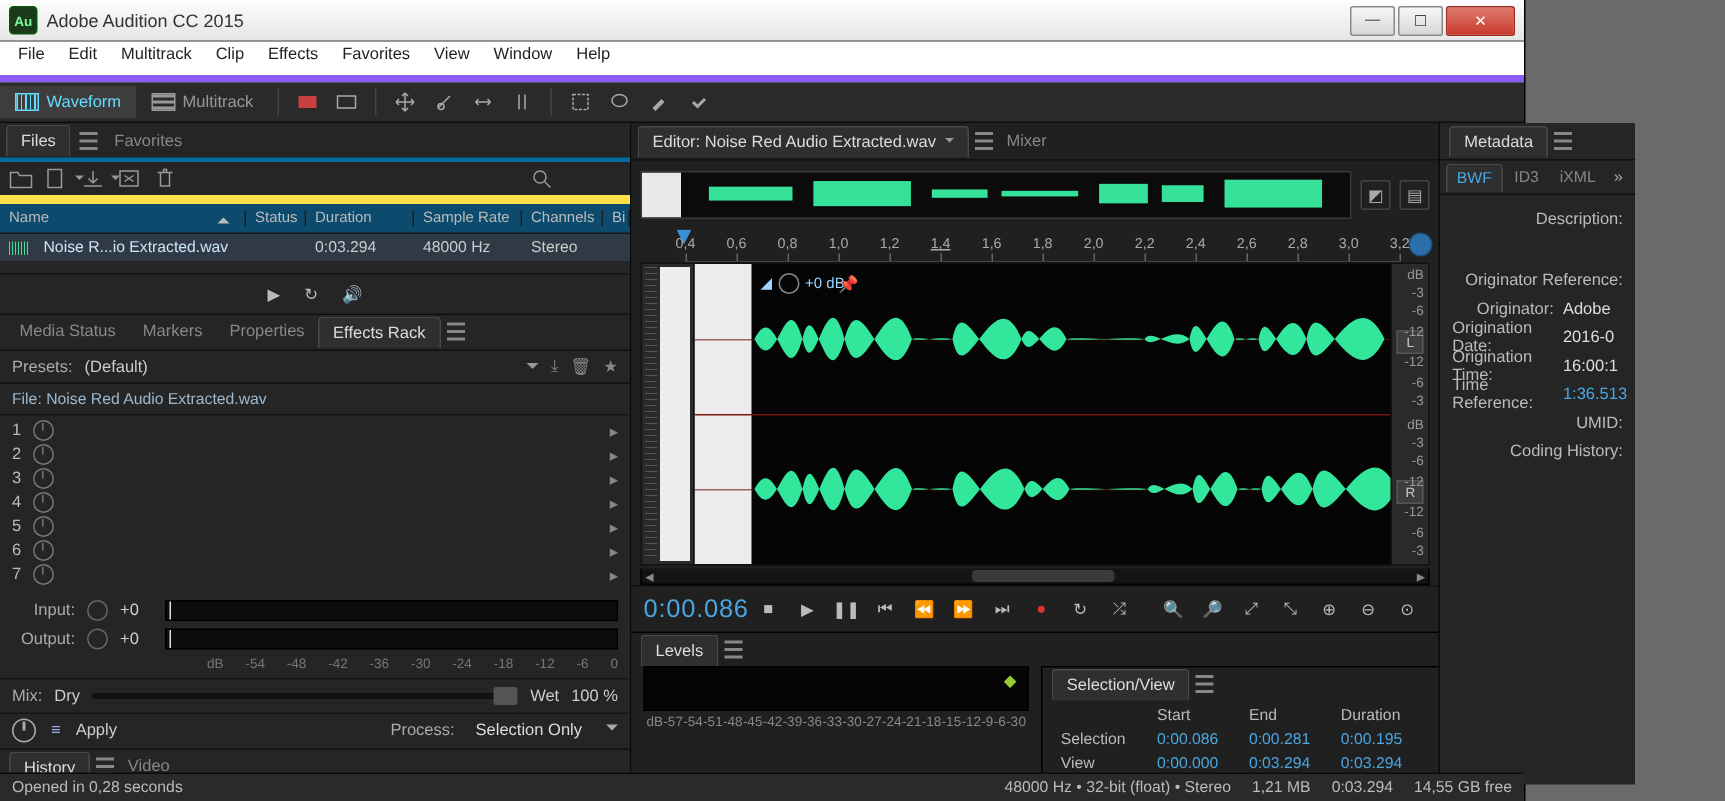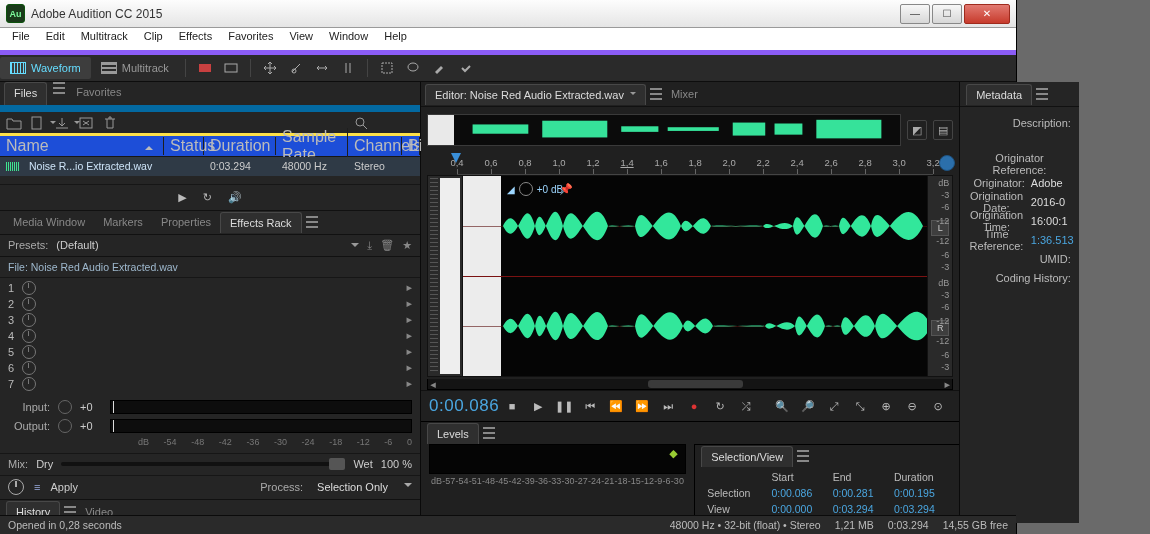--- a/index.html
+++ b/index.html
@@ -29,33 +29,33 @@
 .wkspace{color:#999;margin-right:8px}
 .wkspace-dd{background:#1b1b1b;border:1px solid #444;padding:2px 20px 2px 8px;color:#ccc;position:relative}
 .wkspace-dd::after{content:"";position:absolute;right:6px;top:7px;border:4px solid transparent;border-top-color:#aaa}
 .search-box{margin-left:14px;display:flex;align-items:center;color:#888}
 .search-box .sico{width:12px;height:12px;border:1.5px solid #888;border-radius:50%;position:relative;margin-right:6px}
 .search-box .sico::after{content:"";position:absolute;width:5px;height:1.5px;background:#888;right:-4px;bottom:-2px;transform:rotate(45deg)}
 
 .body{display:flex;height:calc(534px - 27px - 22px - 26px - 18px)}
 
 .left{width:424px;display:flex;flex-direction:column;border-right:1px solid #0a0a0a;background:#252525}
-.panel-tabs{display:flex;height:24px;border-bottom:7px solid #0369a1;padding:0 4px;gap:2px}
+.panel-tabs{display:flex;align-items:center;height:24px;border-bottom:3px solid #0369a1;padding:0 4px;gap:2px}
 .ptab{padding:4px 9px;color:#888}
 .ptab.active{color:#ddd;background:#2f2f2f;border:1px solid #484848;border-bottom:none;border-radius:3px 3px 0 0}
 .pmenu{width:12px;height:12px;margin-left:4px;display:flex;flex-direction:column;justify-content:space-between}
 .pmenu span{height:2px;background:#888;display:block}
 
 .files-tb{height:22px;display:flex;align-items:center;padding:0 6px;gap:8px}
 .files-tb .fi{width:16px;height:14px;color:#999}
 .files-tb .search{margin-left:auto;margin-right:44px}
 .sel-wrap{position:relative;display:inline-block}
 .sel-wrap::after{content:"";position:absolute;right:-10px;top:5px;border:3px solid transparent;border-top-color:#999}
 
-.files-head{display:flex;height:20px;align-items:center;background:#1d4ed8;border-top:3px solid #fde047;border-bottom:1px solid #171717;font-size:16px;color:#bbb}
+.files-head{display:flex;height:20px;align-items:center;background:#0c4a6e;border-top:6px solid #fde047;border-bottom:1px solid #171717;font-size:10px;color:#bbb}
 .files-head .col,.files-row .col{padding:0 6px;box-sizing:border-box}
 .c-name{width:164px;display:flex;align-items:center;gap:4px}
 .c-stat{width:40px}
 .c-dur{width:72px}
 .c-sr{width:72px}
 .c-ch{width:54px;border-right:none}
 .c-bi{width:18px}
 .files-head .col{border-right:1px solid #1e1e1e}
 .files-head .c-name{justify-content:space-between}
 .files-head .sort{border:4px solid transparent;border-bottom-color:#bbb;margin-right:4px}
@@ -145,21 +145,21 @@
 .lv-scale{display:flex;justify-content:space-between;padding:0 10px;color:#888;font-size:9px}
 .lv-ico{position:absolute;right:2px;top:2px;width:14px;height:14px;color:#9c3}
 
 .right{width:154px;background:#252525;border-left:1px solid #0a0a0a;display:flex;flex-direction:column}
 .meta-head{display:flex;align-items:center;height:24px;padding:0 6px;border-bottom:1px solid #111}
 .meta-tabs{display:flex;align-items:center;height:22px;padding:0 4px;gap:2px;border-bottom:1px solid #111}
 .meta-tabs .ptab{font-size:10.5px;padding:3px 6px}
 .meta-tabs .more{margin-left:auto;color:#aaa;padding:0 4px}
 .meta-body{flex:1;padding:6px 8px}
 .mrow{display:flex;justify-content:flex-end;gap:6px;height:19px;align-items:center}
-.mrow .ml{color:#bbb;text-align:center}
+.mrow .ml{color:#bbb;text-align:left}
 .mrow .mv{color:#ddd;min-width:40px;text-align:left}
 .mrow .mv.link{color:#4aa6e0}
 
 .selview{border-top:1px solid #000}
 .sv-head{display:flex;align-items:center;height:22px;padding:0 6px}
 .sv-grid{padding:2px 8px 6px 8px}
 .sv-grid table{width:100%;border-collapse:collapse;font-size:10.5px}
 .sv-grid th{color:#bbb;font-weight:400;text-align:left;padding:2px 4px}
 .sv-grid td{padding:2px 4px}
 .sv-grid .rl{color:#bbb}
@@ -315,21 +315,21 @@
       <div class="col c-ch">Stereo</div>
     </div>
     <div class="files-blank"></div>
     <div class="transport-mini">
       <span class="ti">▶</span>
       <span class="ti">↻</span>
       <span class="ti">🔊</span>
     </div>
 
     <div class="tab-row">
-      <div class="ptab">Media Window</div>
+      <div class="ptab">Media Status</div>
       <div class="ptab">Markers</div>
       <div class="ptab">Properties</div>
       <div class="ptab active"><span>Effects Rack</span></div>
       <div class="pmenu">
             <span></span>
             <span></span>
             <span></span>
           </div>
     </div>
     <div class="presets">
@@ -657,20 +657,26 @@
 
   <div class="right">
     <div class="meta-head">
       <div class="ptab active"><span>Metadata</span></div>
       <div class="pmenu">
             <span></span>
             <span></span>
             <span></span>
           </div>
     </div>
+    <div class="meta-tabs">
+      <div class="ptab active" style="color:#4aa6e0">BWF</div>
+      <div class="ptab">ID3</div>
+      <div class="ptab">iXML</div>
+      <div class="more">»</div>
+    </div>
     <div class="meta-body">
       <div class="mrow">
             <span class="ml">Description:</span>
           </div>
       <div style="height:22px"></div>
       <div class="mrow">
             <span class="ml">Originator Reference:</span>
           </div>
       <div class="mrow">
             <span class="ml">Originator:</span>

